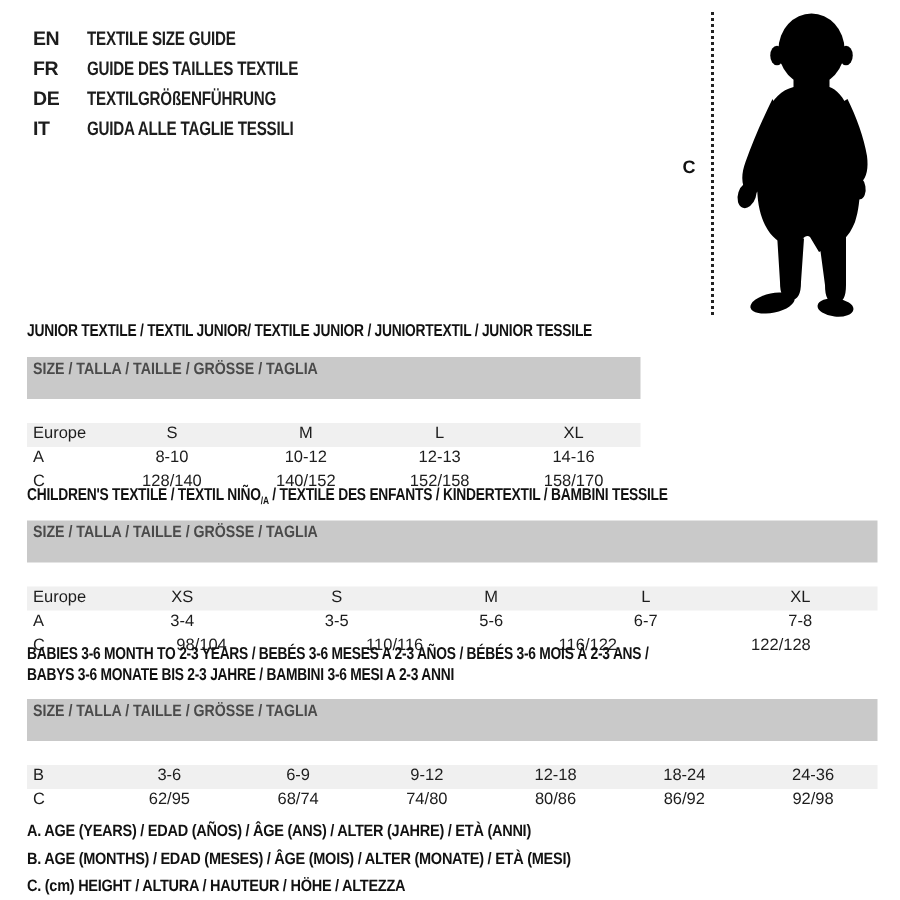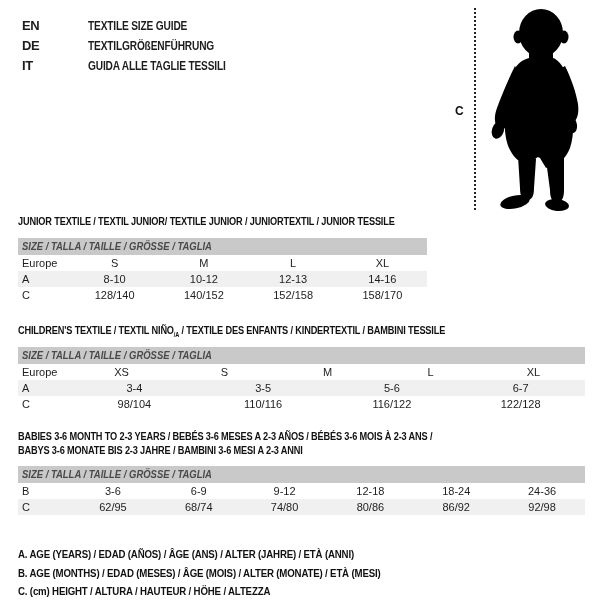--- a/index.html
+++ b/index.html
@@ -3,65 +3,69 @@
 <meta charset="utf-8">
 <style>
   html,body { margin:0; padding:0; background:#ffffff; }
   #canvas {
     position:relative; width:600px; height:600px; background:#fff;
     font-family:"Liberation Sans", sans-serif; color:var(--text_dark,#1d1d1d);
     overflow:hidden;
   }
   
   .lang-list { position:absolute; top:16px; left:22px; }
-  .lang-row { display:flex; height:20px; line-height:20px;gap:30px; }
+  .lang-row { display:flex; height:20px; line-height:20px; }
   .lang-code { width:36px; font-weight:bold; font-size:13px; letter-spacing:-0.3px; }
   .lang-label { font-weight:bold; font-size:13px; white-space:nowrap;
                 transform:scaleX(0.78); transform-origin:0 50%; letter-spacing:-0.2px; }
   
   .measure-line { position:absolute; left:474px; top:8px; height:202px; width:0;
                   border-left:2px dotted #222; }
   .height-marker { position:absolute; left:455px; top:104px; font-weight:bold;
                    font-size:12px; color:#111; }
   .baby-svg { position:absolute; left:484px; top:6px; }
   
   .sec-title { position:absolute; left:18px; font-weight:bold; font-size:11.5px;
                white-space:nowrap; transform:scaleX(0.80); transform-origin:0 0;
                color:#111; letter-spacing:-0.2px; }
   .sec-title sub { font-size:7px; }
   .two-line { line-height:14px; }
   
   .tbl { position:absolute; left:18px; font-size:11px; }
   .tbl-junior  { width:409px; }
   .tbl-wide    { width:567px; }
   .size-bar { background:var(--header_bar_bg,#c9c9c9); color:var(--bar_text,#4a4a4a);
-              height:17px; line-height:17px; font-weight:bold; padding-left:4px;
-              white-space:nowrap; overflow:visible;font-style:italic; }
+              height:28px; line-height:17px; font-weight:bold; padding-left:4px;
+              white-space:nowrap; overflow:visible; }
   .size-bar span { display:inline-block; transform:scaleX(0.86); transform-origin:0 50%; }
   .tbl-row { display:flex; height:16px; line-height:16px; }
   .tbl-row.alt { background:var(--alt_row_bg,#f0f0f0); }
-  .cell { flex:1; text-align:center; white-space:nowrap; }
+  .cell { flex:1; text-align:center; white-space:nowrap;margin-top:15px; }
   .label-cell { flex:0 0 48px; text-align:left; padding-left:4px; }
   
   .legend { position:absolute; left:18px; top:529px;margin-top:16px; }
   .legend-line { height:18.5px; line-height:18.5px; font-weight:bold; font-size:11px;
                  white-space:nowrap; transform:scaleX(0.88); transform-origin:0 50%;
                  color:#111; letter-spacing:-0.2px; }
 </style>
 </head>
 <body>
 
 <div id="canvas">
 
   <div class="lang-list">
     <div class="lang-row">
       <span class="lang-code">EN</span>
       <span class="lang-label">TEXTILE SIZE GUIDE</span>
     </div>
     <div class="lang-row">
+      <span class="lang-code">FR</span>
+      <span class="lang-label">GUIDE DES TAILLES TEXTILE</span>
+    </div>
+    <div class="lang-row">
       <span class="lang-code">DE</span>
       <span class="lang-label">TEXTILGRÖßENFÜHRUNG</span>
     </div>
     <div class="lang-row">
       <span class="lang-code">IT</span>
       <span class="lang-label">GUIDA ALLE TAGLIE TESSILI</span>
     </div>
   </div>
 
   <div class="measure-line"></div>
@@ -141,20 +145,21 @@
           <div class="cell">M</div>
           <div class="cell">L</div>
           <div class="cell">XL</div>
         </div>
         <div class="tbl-row alt">
           <div class="cell label-cell">A</div>
           <div class="cell">3-4</div>
           <div class="cell">3-5</div>
           <div class="cell">5-6</div>
           <div class="cell">6-7</div>
+          <div class="cell">7-8</div>
         </div>
         <div class="tbl-row">
           <div class="cell label-cell">C</div>
           <div class="cell">98/104</div>
           <div class="cell">110/116</div>
           <div class="cell">116/122</div>
           <div class="cell">122/128</div>
         </div>
       </div>
   </div>

